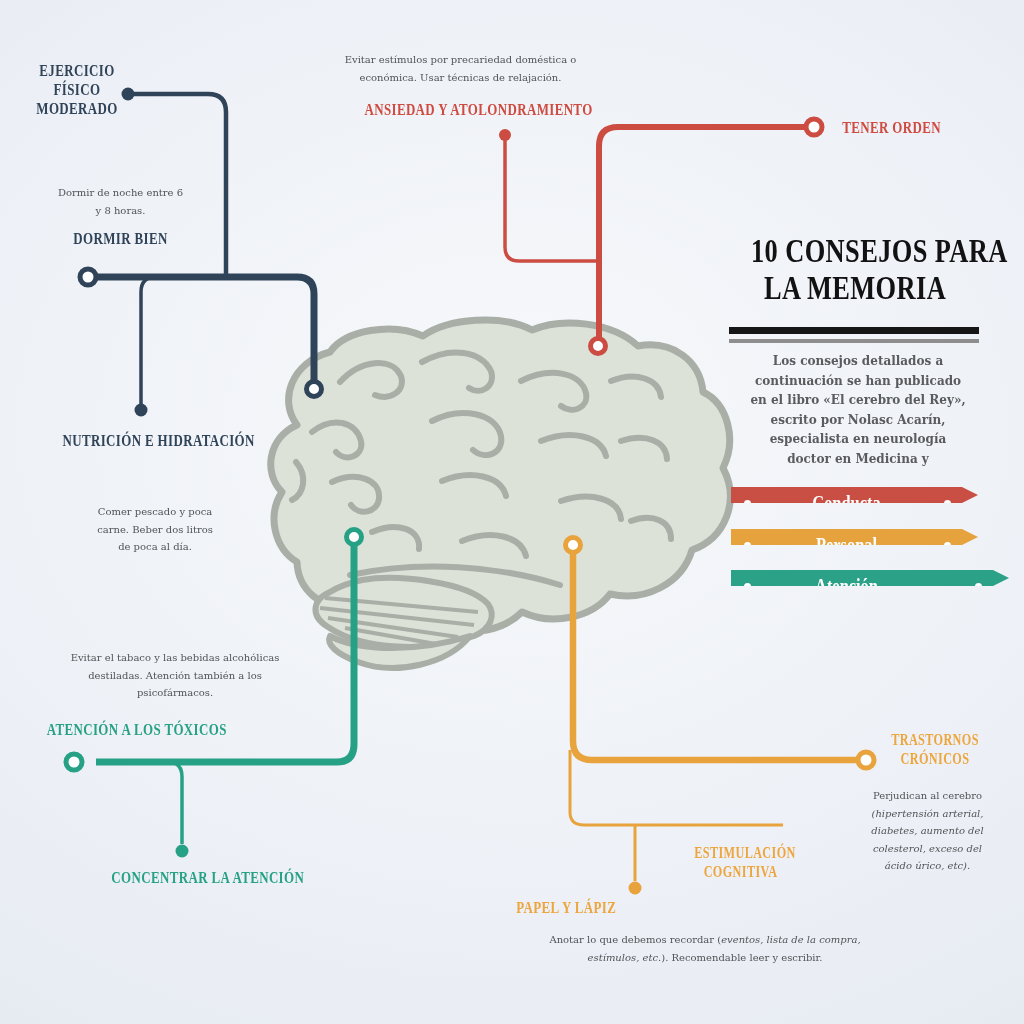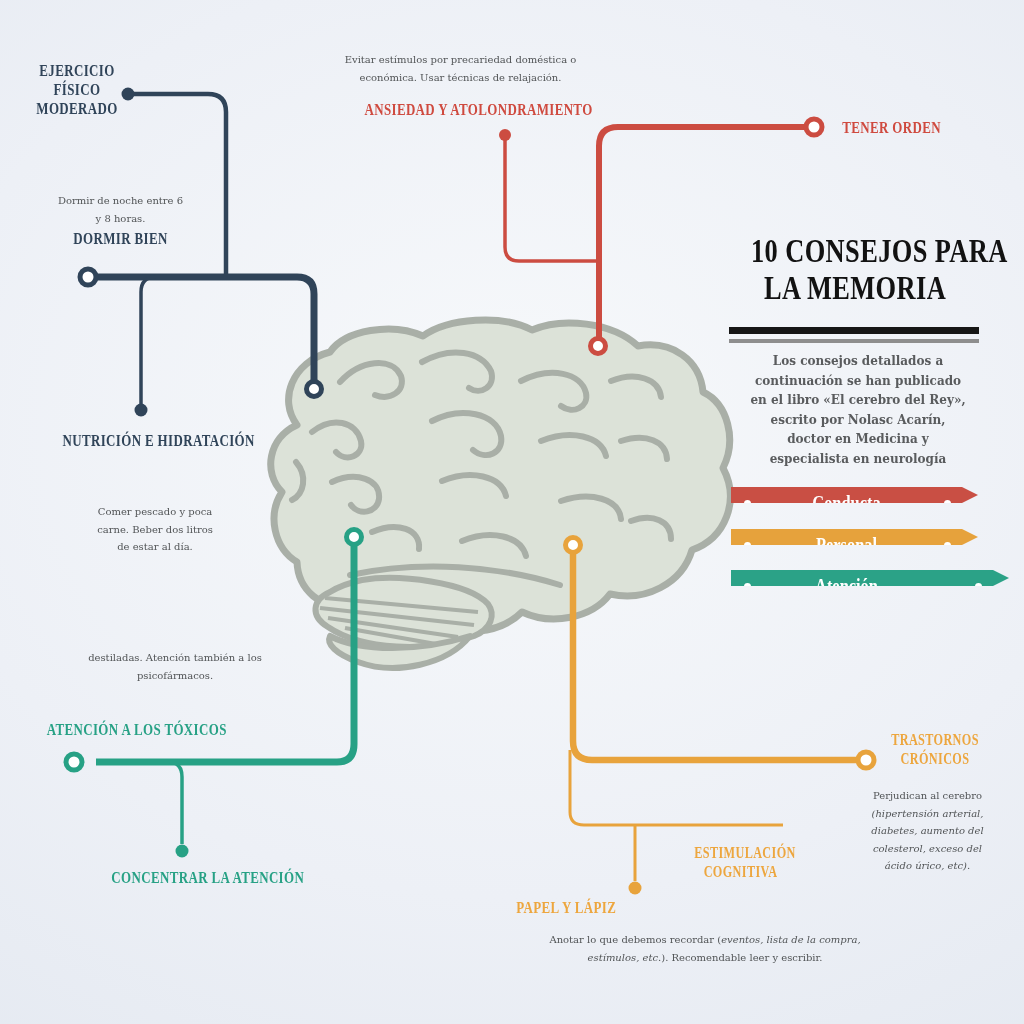--- a/index.html
+++ b/index.html
@@ -132,31 +132,31 @@
       <circle cx="635" cy="888" r="6.5" fill="#e8a33c"></circle>
     </g>
   </svg>
 
   <div class="abs cond tip-head navy" style="left:22px;top:61px;width:110px;">
     <div>EJERCICIO</div>
     <div>FÍSICO</div>
     <div>MODERADO</div>
   </div>
 
-  <div class="abs body-txt" style="left:28px;top:192px;width:185px;">
+  <div class="abs body-txt" style="left:28px;top:184px;width:185px;">
     <div>Dormir de noche entre 6</div>
     <div>y 8 horas.</div>
   </div>
   <div class="abs cond tip-head navy" style="left:48px;top:229px;width:145px;">DORMIR BIEN</div>
 
   <div class="abs cond tip-head navy" style="left:30px;top:431px;width:250px;">NUTRICIÓN E HIDRATACIÓN</div>
   <div class="abs body-txt" style="left:50px;top:466px;width:210px;margin-top:37px;">
     <div>Comer pescado y poca</div>
     <div>carne. Beber dos litros</div>
-    <div>de estar al día.</div>
+    <div>de poca al día.</div>
   </div>
 
   <div class="abs body-txt" style="left:288px;top:51px;width:345px;">
     <div>Evitar estímulos por precariedad doméstica o</div>
     <div>económica. Usar técnicas de relajación.</div>
   </div>
   <div class="abs cond tip-head red" style="left:330px;top:100px;width:265px;">ANSIEDAD Y ATOLONDRAMIENTO</div>
 
   <div class="abs cond tip-head red" style="left:828px;top:118px;width:110px;">TENER ORDEN</div>
 
@@ -165,41 +165,42 @@
     <div>LA MEMORIA</div>
   </div>
   <div class="abs bar" style="left:729px;top:327px;height:7px;background:#161616;"></div>
   <div class="abs bar" style="left:729px;top:339px;height:4px;background:#8e8e8e;"></div>
 
   <div class="abs intro" style="left:708px;top:352px;width:300px;">
     <div>Los consejos detallados  a</div>
     <div>continuación se han publicado</div>
     <div>en el libro «El cerebro del Rey»,</div>
     <div>escrito por Nolasc Acarín,</div>
+    <div>especialista en neurología</div>
     <div>doctor en Medicina y</div>
-    <div>especialista en neurología</div>
   </div>
 
   <div class="ribbon" style="top:487px;background:#c94f44;">
     <span class="dotL"></span>
     <span class="dotR"></span>
     <div class="lbl">Conducta</div>
   </div>
   <div class="ribbon" style="top:529px;background:#e6a23c;">
     <span class="dotL"></span>
     <span class="dotR"></span>
     <div class="lbl">Personal</div>
   </div>
   <div class="ribbon" style="top:570px;background:#2ba287;padding-left:31px;">
     <span class="dotL"></span>
     <span class="dotR"></span>
     <div class="lbl">Atención</div>
   </div>
 
   <div class="abs body-txt" style="left:15px;top:649px;width:320px;">
+    <div>Evitar el tabaco y las bebidas alcohólicas</div>
     <div>destiladas. Atención también a los</div>
     <div>psicofármacos.</div>
   </div>
   <div class="abs cond tip-head teal" style="left:22px;top:720px;width:190px;">ATENCIÓN A LOS TÓXICOS</div>
 
   <div class="abs cond tip-head teal" style="left:86px;top:868px;width:195px;">CONCENTRAR LA ATENCIÓN</div>
 
   <div class="abs cond tip-head orange" style="left:500px;top:898px;width:125px;">PAPEL Y LÁPIZ</div>
   <div class="abs body-txt" style="left:485px;top:931px;width:440px;">
     <div>

